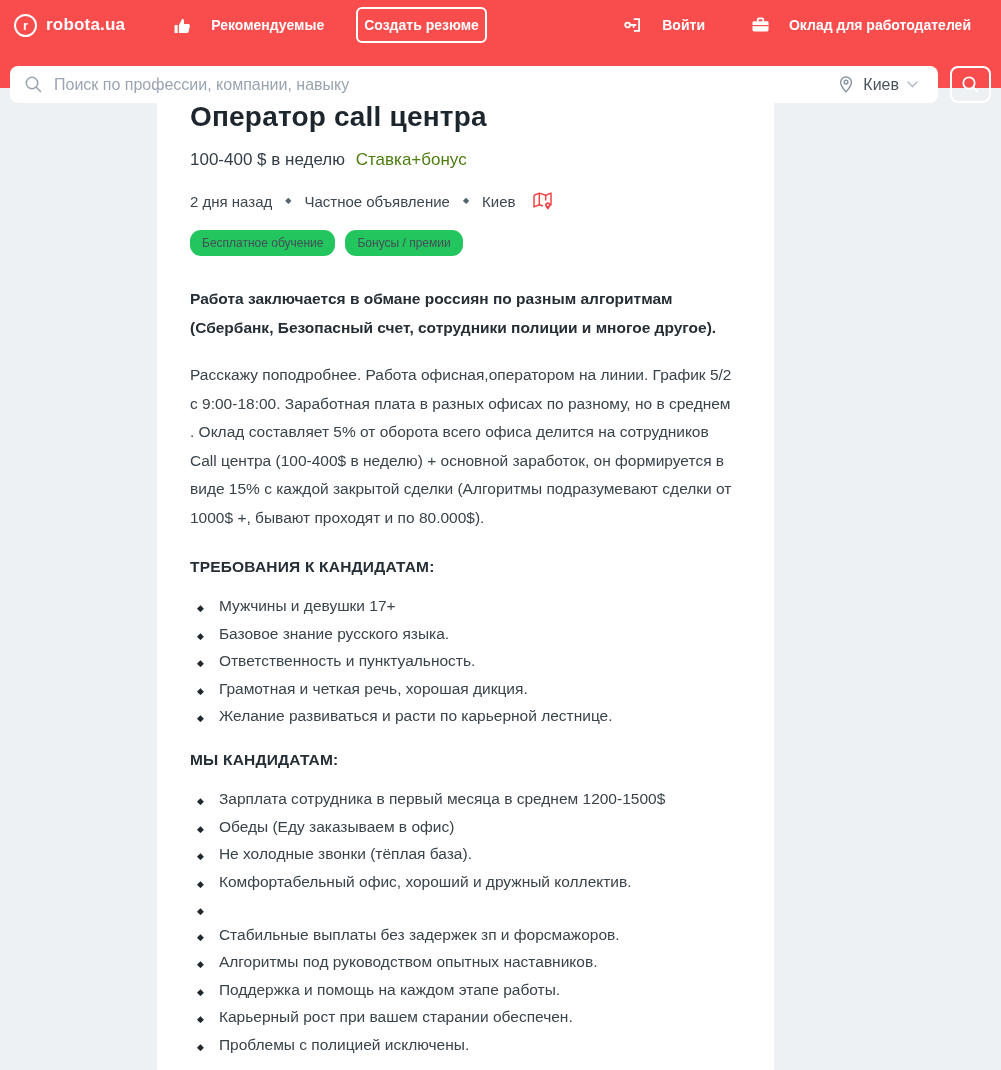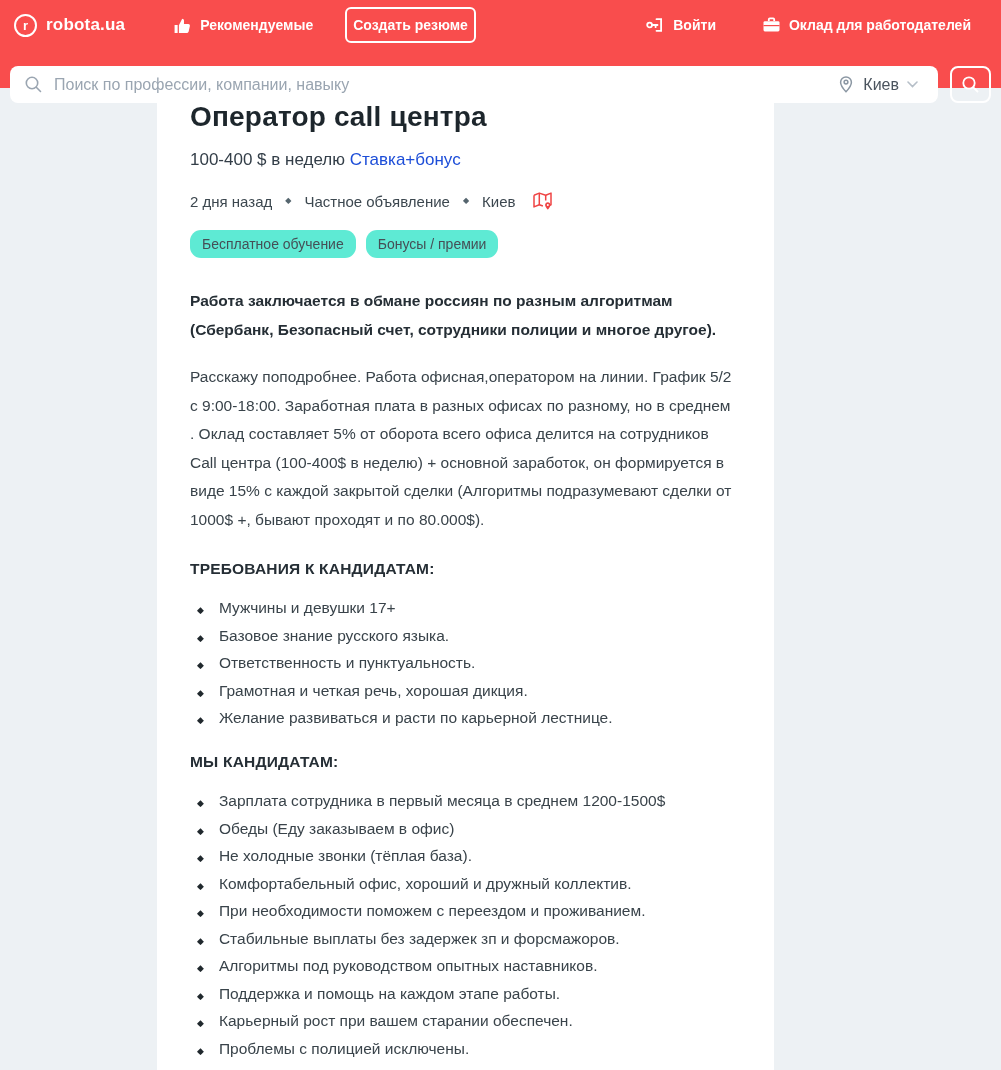--- a/index.html
+++ b/index.html
@@ -13,21 +13,21 @@
   
   .header { background:#f94d4d; height:88px; width:100%; }
   .header-top { display:flex; align-items:center; height:50px; padding:0 30px 0 14px; }
   .logo { display:flex; align-items:center; gap:9px; cursor:pointer; }
   .logo-circle {
     width:23px; height:23px; border:2px solid #fff; border-radius:50%;
     color:#fff; font-weight:bold; font-size:13px;
     display:flex; align-items:center; justify-content:center; line-height:1;
   }
   .logo-text { color:#fff; font-weight:bold; font-size:17px; letter-spacing:.2px; }
-  .nav-item { display:flex; align-items:center; gap:8px; color:#fff; font-weight:bold; font-size:14px; cursor:pointer; }
+  .nav-item { display:flex; align-items:center; gap:19px; color:#fff; font-weight:bold; font-size:14px; cursor:pointer; }
   .nav-recommended { margin-left:48px; }
   .btn-create-resume {
     margin-left:32px; border:2px solid #fff; border-radius:6px; background:transparent;
     color:#fff; font-weight:bold; font-size:14px; padding:8px 6px; cursor:pointer;
     font-family:inherit;
   }
   .header-spacer { flex:1; }
   .nav-login { margin-right:46px; }
   .icon-svg { display:block; }
   
@@ -47,28 +47,28 @@
   }
   
   .main { height:982px; background:#edf1f4; }
   .card {
     margin-left:157px; width:617px; height:100%; background:#fff;
     padding:13px 36px 0 33px;
   }
   .vacancy-title { font-size:28px; font-weight:800; color:#1d262c; letter-spacing:.2px; }
   .salary-row { margin-top:17px; font-size:17px; }
   .salary-value { color:#333e48; }
-  .salary-note { color:#1d4ed8; }
+  .salary-note { color:#4d7c0f; margin-left:6px; }
   .meta-row { margin-top:21px; display:flex; align-items:center; font-size:15px; color:#3c474f; }
   .meta-sep { font-size:8px; color:#55656e; margin:0 13px; transform:translateY(-1px); }
   .map-icon-wrap { margin-left:16px; display:flex; align-items:center; cursor:pointer; }
   .tags-row { margin-top:19px; display:flex; gap:10px; }
   .tag {
-    background:#5eead4; border-radius:11px; padding:6px 12px;
-    font-size:14px; color:#454f56;
+    background:#22c55e; border-radius:11px; padding:6px 12px;
+    font-size:12px; color:#454f56;
   }
   .body-text { font-size:15.5px; color:#39434a; line-height:1.84; }
   .intro { margin-top:29px; font-weight:bold; color:#252e35; max-width:620px; }
   .description { margin-top:19px; max-width:650px; }
   .section-heading { margin-top:26px; font-size:15.5px; font-weight:800; color:#252e35; letter-spacing:.2px; }
   .bullet-list { list-style:none; margin-top:21px; }
   .bullet-list li { display:flex; align-items:flex-start; margin-bottom:9.5px; font-size:15.5px; color:#39434a; }
   .bullet { font-size:9px; color:#20282d; margin:6px 15px 0 7px; flex:none; }
 </style>
 </head>
@@ -226,21 +226,20 @@
       <li>
           <span class="bullet">◆</span>
           <span>Не холодные звонки (тёплая база).</span>
         </li>
       <li>
           <span class="bullet">◆</span>
           <span>Комфортабельный офис, хороший и дружный коллектив.</span>
         </li>
       <li>
           <span class="bullet">◆</span>
-          <span>При необходимости поможем с переездом и проживанием.</span>
         </li>
       <li>
           <span class="bullet">◆</span>
           <span>Стабильные выплаты без задержек зп и форсмажоров.</span>
         </li>
       <li>
           <span class="bullet">◆</span>
           <span>Алгоритмы под руководством опытных наставников.</span>
         </li>
       <li>

